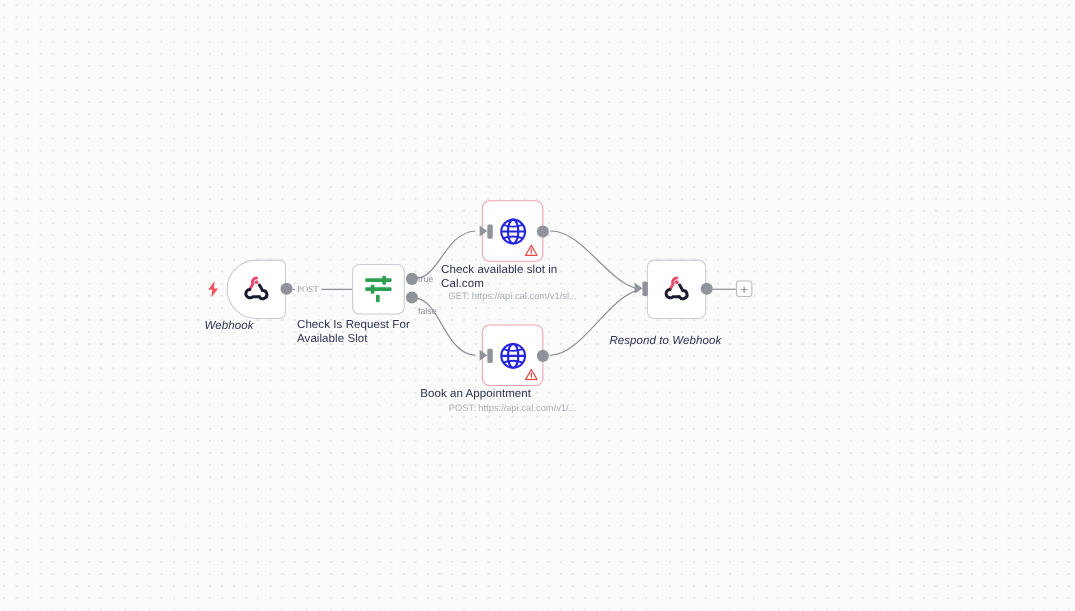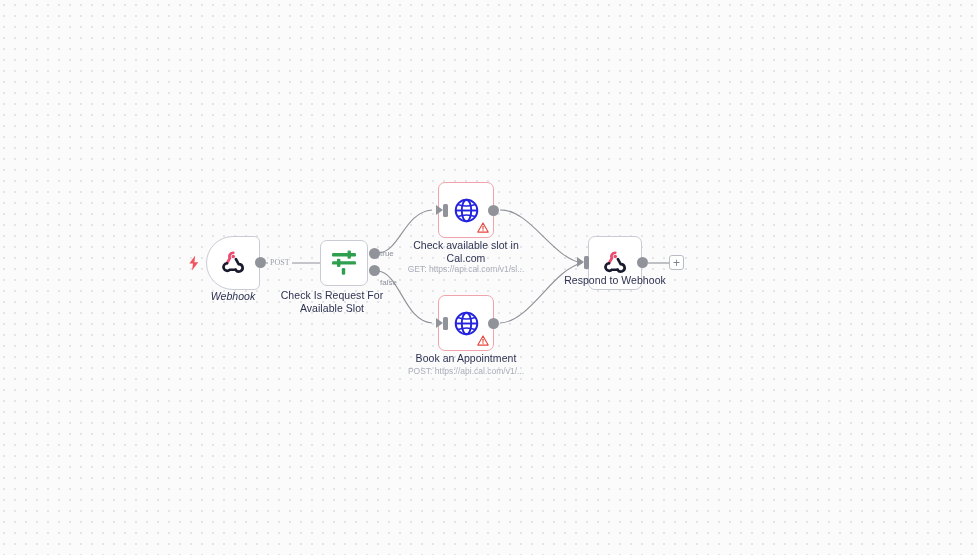--- a/index.html
+++ b/index.html
@@ -63,21 +63,20 @@
     bottom: 3px;
     width: 13px;
     height: 13px;
     display: flex;
     align-items: center;
     justify-content: center;
   }
 
   .node-caption {
     position: absolute;
-    text-align: center;
     color: #2d3250;
     font-size: 10.5px;
     line-height: 12.5px;
     letter-spacing: 0.05px;
     white-space: pre-line;
     pointer-events: none;
   }
   .node-subcaption {
     position: absolute;
     text-align: center;
@@ -255,34 +254,34 @@
     <span class="warn-badge">
       <svg width="12" height="11" viewBox="0 0 12 11" xmlns="http://www.w3.org/2000/svg">
         <path d="M6 0.9 L11.2 10.1 L0.8 10.1 Z" fill="none" stroke="#e8453c" stroke-width="1.1" stroke-linejoin="round"></path>
         <line x1="6" y1="4.2" x2="6" y2="7.3" stroke="#e8453c" stroke-width="1.1" stroke-linecap="round"></line>
         <circle cx="6" cy="8.6" r="0.6" fill="#e8453c"></circle>
       </svg>
     </span>
   </div>
   <div class="port-in" style="left:443px; top:317px;"></div>
   <div class="port-out" style="left:488px; top:318px;"></div>
-  <div class="node-caption" style="left:401px; top:352px; width:130px;">Book an Appointment</div>
+  <div class="node-caption" style="left:382px; top:352px; width:130px;">Book an Appointment</div>
   <div class="node-subcaption" style="left:401px; top:366px; width:130px;text-align:center;">POST: https://api.cal.com/v1/...</div>
 
   <div class="node" style="left:588px; top:236px; width:54px; height:54px;">
     <span class="node-icon">
       <svg width="28" height="28" viewBox="0 0 32 32" xmlns="http://www.w3.org/2000/svg">
         <path d="M16.3 4.3 a4.3 4.3 0 0 0 -3.9 6.2 l-3.3 5.8" fill="none" stroke="#ea4b71" stroke-width="3.1" stroke-linecap="round"></path>
         <path d="M9.1 16.3 a4.3 4.3 0 1 0 3.3 7.4 l6.6 0" fill="none" stroke="#1a1a2e" stroke-width="3.1" stroke-linecap="round"></path>
         <path d="M19.0 23.7 a4.3 4.3 0 1 0 3.5 -6.5 l-3.2 -5.7" fill="none" stroke="#1a1a2e" stroke-width="3.1" stroke-linecap="round"></path>
         <circle cx="16.3" cy="8.6" r="2.0" fill="#ea4b71"></circle>
       </svg>
     </span>
   </div>
   <div class="port-in" style="left:584px; top:256px;"></div>
   <div class="port-out" style="left:637px; top:257px;"></div>
-  <div class="node-caption" style="left:554px; top:274px; width:122px;">Respond to Webhook</div>
+  <div class="node-caption" style="left:554px; top:304px; width:122px;font-style:italic;">Respond to Webhook</div>
 
   <div class="plus-btn" style="left:669px; top:255px;">
     <span>+</span>
   </div>
 
 </div>
 
 </body></html>

